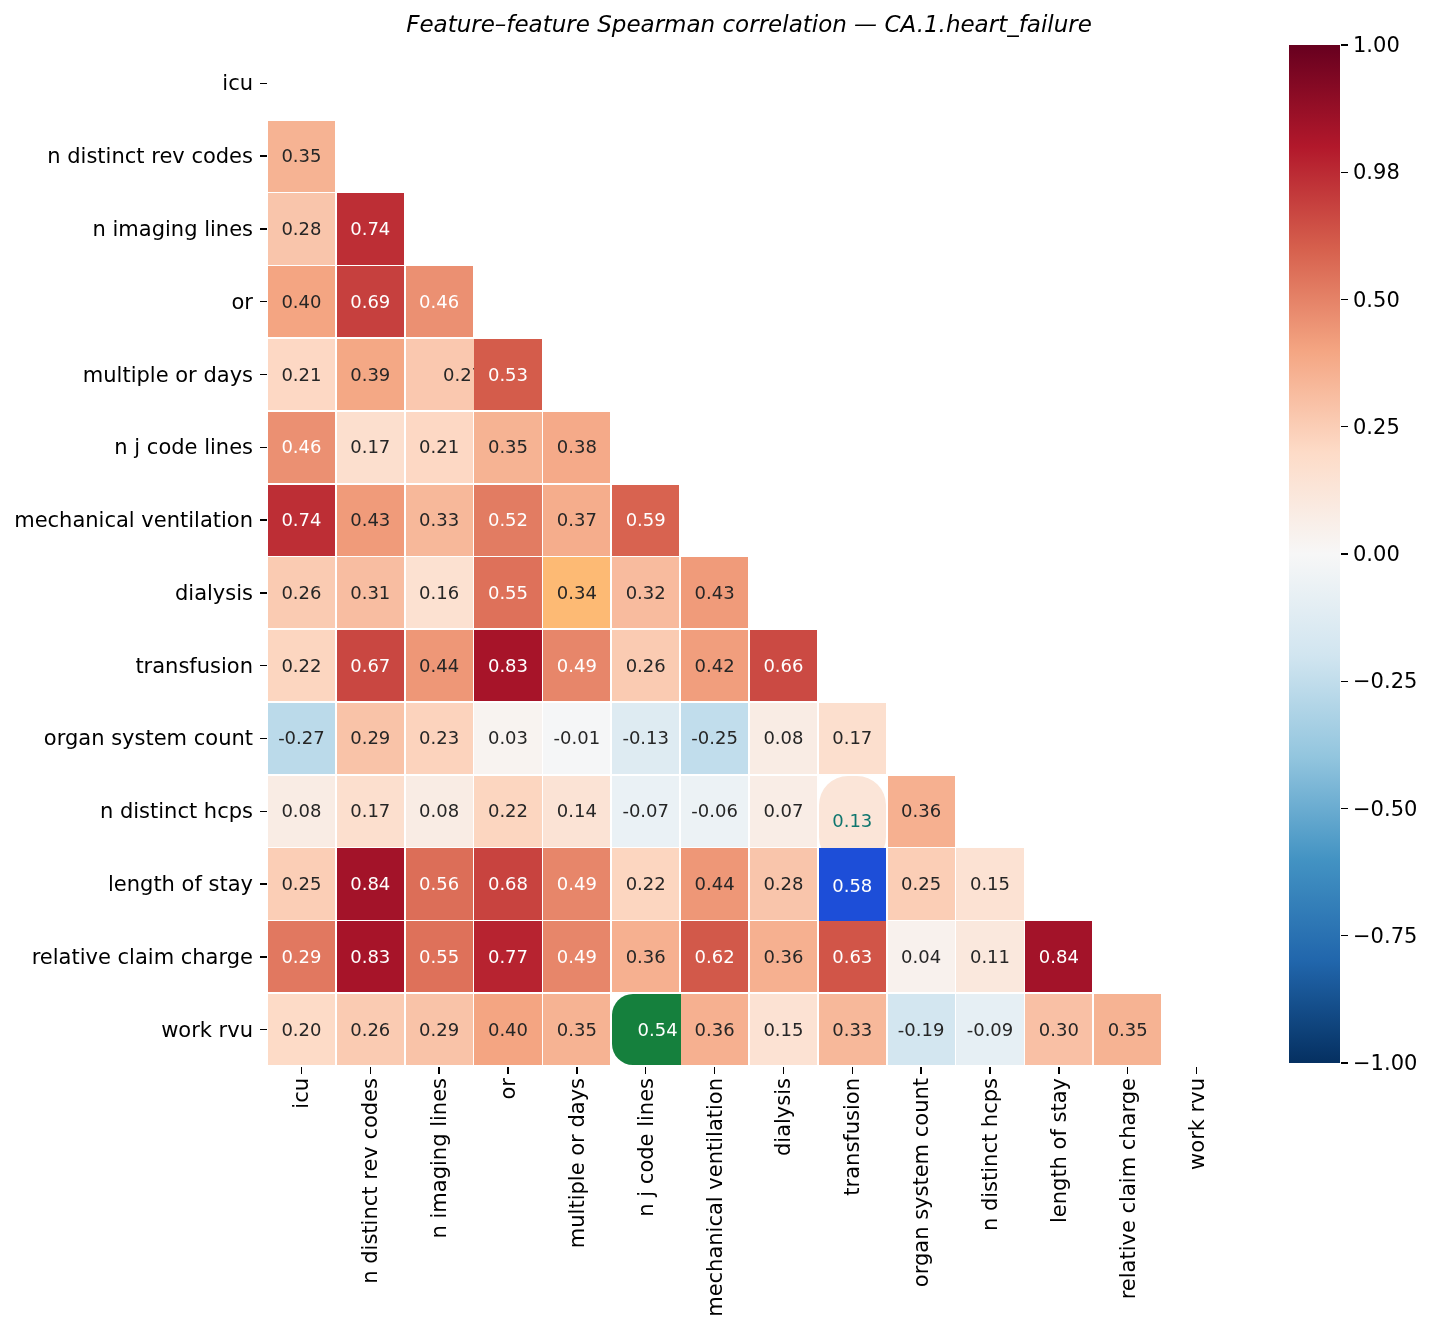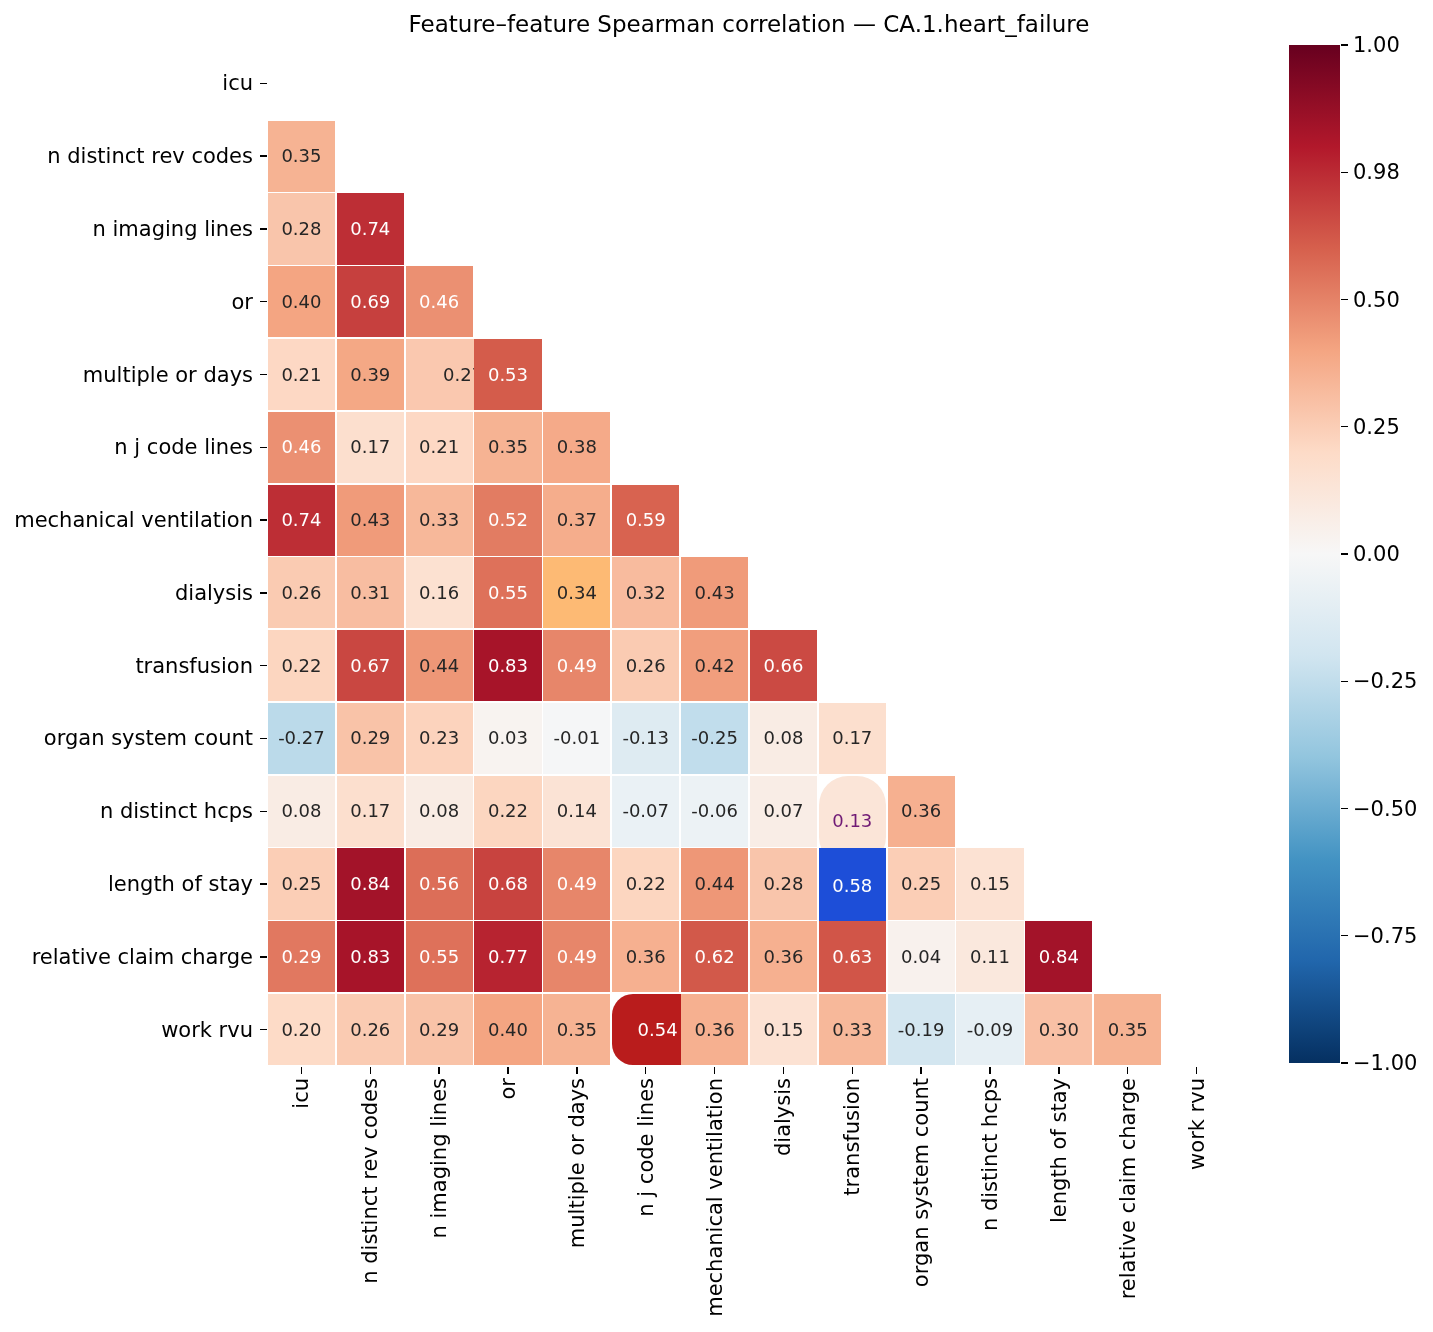--- a/index.html
+++ b/index.html
@@ -6,20 +6,21 @@
   body {
     width: 1433px; height: 1332px;
     background: #ffffff;
     font-family: "DejaVu Sans", sans-serif;
   }
   .figure { position: relative; width: 1433px; height: 1332px; overflow: hidden; }
   .chart-title {
     position: absolute; left: 267px; top: 10px; width: 964px;
     text-align: center; font-size: 23px; line-height: 28px; color: #000;
     white-space: nowrap;
+    font-style: italic;
   }
   .cell {
     position: absolute; display: flex; align-items: center; justify-content: center;
     font-size: 18px; line-height: 1;
   }
   .row-label {
     position: absolute; left: 0; width: 253px;
     display: flex; align-items: center; justify-content: flex-end;
     font-size: 21px; color: #000; white-space: nowrap;
   }
@@ -90,21 +91,21 @@
       <div class="cell" style="left: 749.8px; top: 702.871px; width: 67.2571px; height: 71.1857px; background: rgb(249, 236, 228); color: rgb(38, 38, 38);">0.08</div>
       <div class="cell" style="left: 818.657px; top: 702.871px; width: 67.2571px; height: 71.1857px; background: rgb(252, 223, 206); color: rgb(38, 38, 38);">0.17</div>
       <div class="cell" style="left: 267.8px; top: 775.657px; width: 67.2571px; height: 71.1857px; background: rgb(249, 236, 228); color: rgb(38, 38, 38);">0.08</div>
       <div class="cell" style="left: 336.657px; top: 775.657px; width: 67.2571px; height: 71.1857px; background: rgb(252, 223, 206); color: rgb(38, 38, 38);">0.17</div>
       <div class="cell" style="left: 405.514px; top: 775.657px; width: 67.2571px; height: 71.1857px; background: rgb(249, 236, 228); color: rgb(38, 38, 38);">0.08</div>
       <div class="cell" style="left: 474.371px; top: 775.657px; width: 67.2571px; height: 71.1857px; background: rgb(252, 214, 192); color: rgb(38, 38, 38);">0.22</div>
       <div class="cell" style="left: 543.229px; top: 775.657px; width: 67.2571px; height: 71.1857px; background: rgb(251, 227, 213); color: rgb(38, 38, 38);">0.14</div>
       <div class="cell" style="left: 612.086px; top: 775.657px; width: 67.2571px; height: 71.1857px; background: rgb(234, 241, 245); color: rgb(38, 38, 38);">-0.07</div>
       <div class="cell" style="left: 680.943px; top: 775.657px; width: 67.2571px; height: 71.1857px; background: rgb(236, 242, 245); color: rgb(38, 38, 38);">-0.06</div>
       <div class="cell" style="left: 749.8px; top: 775.657px; width: 67.2571px; height: 71.1857px; background: rgb(249, 237, 230); color: rgb(38, 38, 38);">0.07</div>
-      <div class="cell" style="left: 818.657px; top: 775.657px; width: 67.2571px; height: 90px; background: rgb(251, 229, 216); color: #701a75; border-radius: 29px;">0.13</div>
+      <div class="cell" style="left: 818.657px; top: 775.657px; width: 67.2571px; height: 90px; background: rgb(251, 229, 216); color: #0f766e; border-radius: 29px;">0.13</div>
       <div class="cell" style="left: 887.514px; top: 775.657px; width: 67.2571px; height: 71.1857px; background: rgb(246, 176, 144); color: rgb(38, 38, 38);">0.36</div>
       <div class="cell" style="left: 267.8px; top: 848.443px; width: 67.2571px; height: 71.1857px; background: rgb(251, 206, 182); color: rgb(38, 38, 38);">0.25</div>
       <div class="cell" style="left: 336.657px; top: 848.443px; width: 67.2571px; height: 71.1857px; background: rgb(163, 19, 41); color: rgb(255, 255, 255);">0.84</div>
       <div class="cell" style="left: 405.514px; top: 848.443px; width: 67.2571px; height: 71.1857px; background: rgb(220, 110, 88); color: rgb(255, 255, 255);">0.56</div>
       <div class="cell" style="left: 474.371px; top: 848.443px; width: 67.2571px; height: 71.1857px; background: rgb(200, 67, 63); color: rgb(255, 255, 255);">0.68</div>
       <div class="cell" style="left: 543.229px; top: 848.443px; width: 67.2571px; height: 71.1857px; background: rgb(231, 134, 106); color: rgb(255, 255, 255);">0.49</div>
       <div class="cell" style="left: 612.086px; top: 848.443px; width: 67.2571px; height: 71.1857px; background: rgb(252, 214, 192); color: rgb(38, 38, 38);">0.22</div>
       <div class="cell" style="left: 680.943px; top: 848.443px; width: 67.2571px; height: 71.1857px; background: rgb(238, 151, 119); color: rgb(38, 38, 38);">0.44</div>
       <div class="cell" style="left: 749.8px; top: 848.443px; width: 67.2571px; height: 71.1857px; background: rgb(249, 197, 171); color: rgb(38, 38, 38);">0.28</div>
       <div class="cell" style="left: 818.657px; top: 848.443px; width: 67.2571px; height: 75px; background: #1d4ed8; color: rgb(255, 255, 255);">0.58</div>
@@ -120,21 +121,21 @@
       <div class="cell" style="left: 749.8px; top: 921.229px; width: 67.2571px; height: 71.1857px; background: rgb(246, 176, 144); color: rgb(38, 38, 38);">0.36</div>
       <div class="cell" style="left: 818.657px; top: 921.229px; width: 67.2571px; height: 71.1857px; background: rgb(209, 85, 72); color: rgb(255, 255, 255);">0.63</div>
       <div class="cell" style="left: 887.514px; top: 921.229px; width: 67.2571px; height: 71.1857px; background: rgb(248, 241, 237); color: rgb(38, 38, 38);">0.04</div>
       <div class="cell" style="left: 956.371px; top: 921.229px; width: 67.2571px; height: 71.1857px; background: rgb(250, 232, 221); color: rgb(38, 38, 38);">0.11</div>
       <div class="cell" style="left: 1025.23px; top: 921.229px; width: 67.2571px; height: 71.1857px; background: rgb(163, 19, 41); color: rgb(255, 255, 255);">0.84</div>
       <div class="cell" style="left: 267.8px; top: 994.014px; width: 67.2571px; height: 71.1857px; background: rgb(253, 219, 199); color: rgb(38, 38, 38);">0.20</div>
       <div class="cell" style="left: 336.657px; top: 994.014px; width: 67.2571px; height: 71.1857px; background: rgb(250, 203, 178); color: rgb(38, 38, 38);">0.26</div>
       <div class="cell" style="left: 405.514px; top: 994.014px; width: 67.2571px; height: 71.1857px; background: rgb(249, 195, 168); color: rgb(38, 38, 38);">0.29</div>
       <div class="cell" style="left: 474.371px; top: 994.014px; width: 67.2571px; height: 71.1857px; background: rgb(244, 165, 130); color: rgb(38, 38, 38);">0.40</div>
       <div class="cell" style="left: 543.229px; top: 994.014px; width: 67.2571px; height: 71.1857px; background: rgb(246, 179, 147); color: rgb(38, 38, 38);">0.35</div>
-      <div class="cell" style="left: 612.086px; top: 994.014px; width: 91px; height: 71.1857px; background: #b91c1c; color: rgb(255, 255, 255); border-radius: 21px;">0.54</div>
+      <div class="cell" style="left: 612.086px; top: 994.014px; width: 91px; height: 71.1857px; background: #15803d; color: rgb(255, 255, 255); border-radius: 21px;">0.54</div>
       <div class="cell" style="left: 680.943px; top: 994.014px; width: 67.2571px; height: 71.1857px; background: rgb(246, 176, 144); color: rgb(38, 38, 38);">0.36</div>
       <div class="cell" style="left: 749.8px; top: 994.014px; width: 67.2571px; height: 71.1857px; background: rgb(252, 226, 211); color: rgb(38, 38, 38);">0.15</div>
       <div class="cell" style="left: 818.657px; top: 994.014px; width: 67.2571px; height: 71.1857px; background: rgb(247, 184, 154); color: rgb(38, 38, 38);">0.33</div>
       <div class="cell" style="left: 887.514px; top: 994.014px; width: 67.2571px; height: 71.1857px; background: rgb(211, 230, 240); color: rgb(38, 38, 38);">-0.19</div>
       <div class="cell" style="left: 956.371px; top: 994.014px; width: 67.2571px; height: 71.1857px; background: rgb(230, 239, 244); color: rgb(38, 38, 38);">-0.09</div>
       <div class="cell" style="left: 1025.23px; top: 994.014px; width: 67.2571px; height: 71.1857px; background: rgb(249, 192, 165); color: rgb(38, 38, 38);">0.30</div>
       <div class="cell" style="left: 1094.09px; top: 994.014px; width: 67.2571px; height: 71.1857px; background: rgb(246, 179, 147); color: rgb(38, 38, 38);">0.35</div>
     </div>
   <div id="row-labels">
       <div class="row-label" style="top: 47px; height: 72.7857px;">icu</div>

